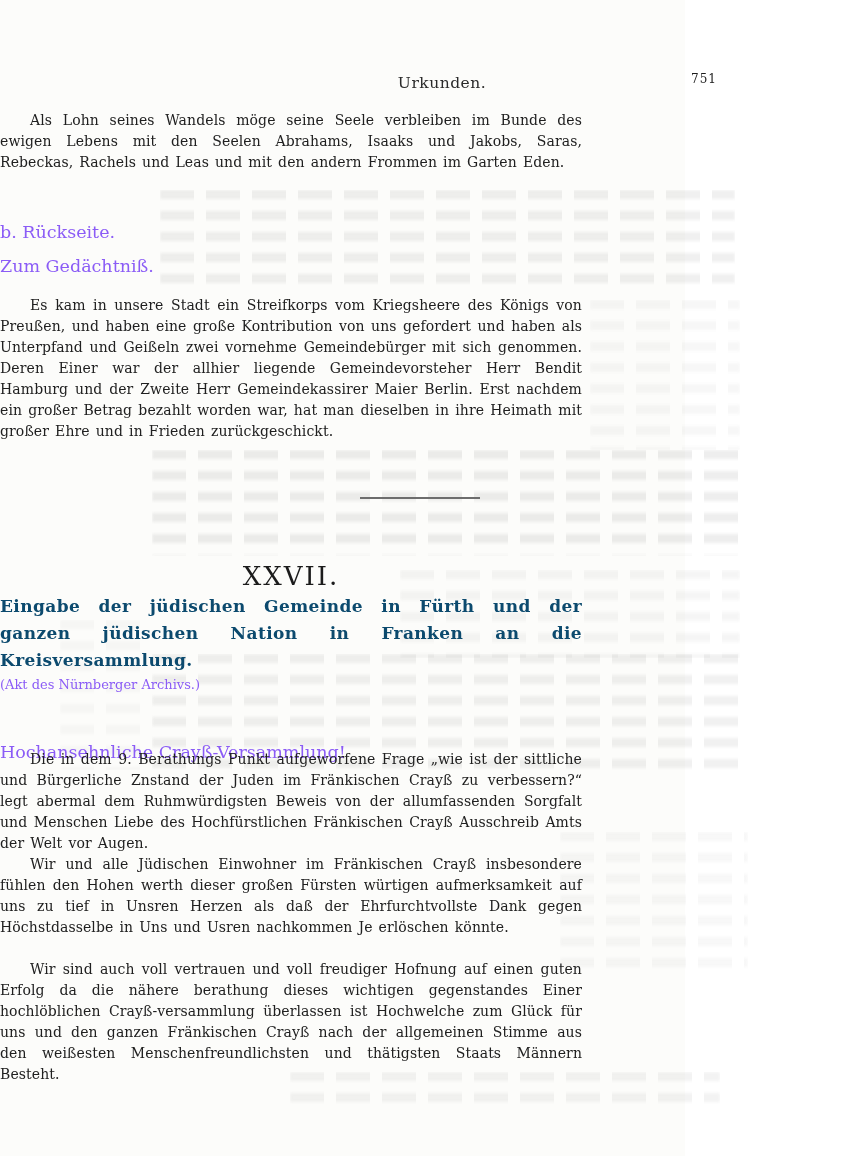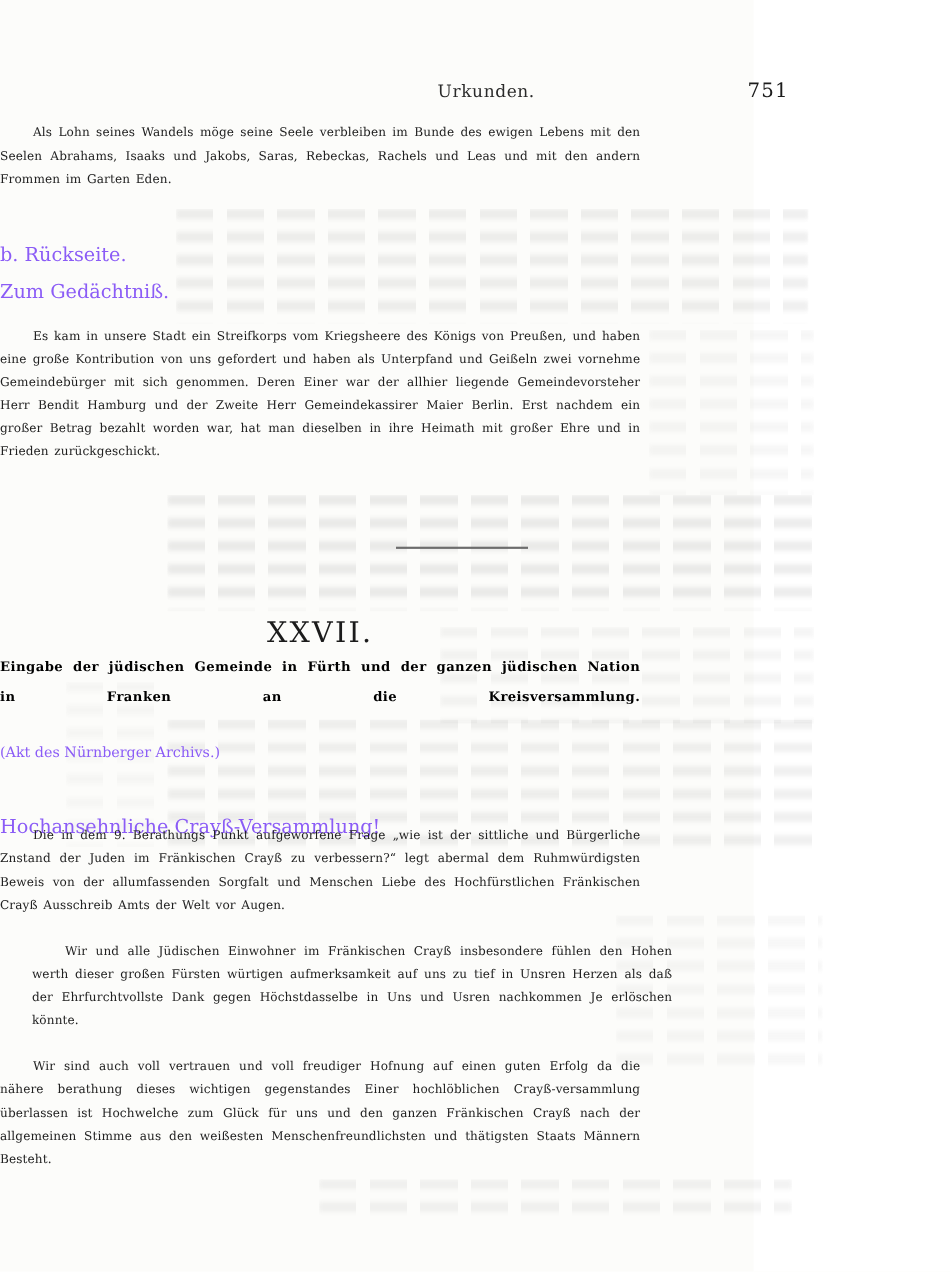--- a/index.html
+++ b/index.html
@@ -19,45 +19,45 @@
   .col { position: absolute; left: 151px; width: 582px; }
 
   
   .running-header { top: 74px; height: 24px; font-size: 15.5px; color: #2a2a2a; }
   .running-title {
     position: absolute; left: 0; right: 0; text-align: center;
     letter-spacing: 0.5px;
   }
   .page-number {
     position: absolute; right: 16px; top: -2px;
-    font-size: 18px; letter-spacing: 1px; color: #1c1c1c;
+    font-size: 12px; letter-spacing: 1px; color: #1c1c1c;
   }
 
   
   .para {
     position: absolute; left: 0; right: 0;
-    font-size: 11px; line-height: 21px;
+    font-size: 14px; line-height: 21px;
     text-align: justify; text-indent: 30px;
     word-spacing: 1.5px; letter-spacing: 0.1px;
     color: #202020;
     hyphens: none;
   }
   .centered {
     position: absolute; left: 0; right: 0;
     text-align: left; font-size: 17.5px; color: #8b5cf6;
   }
   .section-number {
     position: absolute; left: 0; right: 0; text-align: center;
     font-size: 26px; letter-spacing: 2px; color: #1b1b1b; margin-top: 15px;
   }
   .section-title {
     position: absolute; left: 0; right: 0;
-    font-weight: bold; font-size: 12px; line-height: 27px;
+    font-weight: bold; font-size: 17px; line-height: 27px;
     text-align: justify; text-align-last: justify;
-    word-spacing: 3px; letter-spacing: 0.4px; color: #000000;
+    word-spacing: 3px; letter-spacing: 0.4px; color: #0c4a6e;
   }
   .section-year {
     position: absolute; left: 0; right: 0; text-align: center;
     font-weight: bold; font-size: 18px; color: #181818;
   }
   .divider-rule {
     position: absolute; left: 360px; top: 497px;
     width: 120px; height: 2px; background: #6d6d6d;
   }
 
@@ -116,17 +116,17 @@
 
   <div class="col section-title" style="top:593px;">Eingabe der jüdischen Gemeinde in Fürth und der ganzen jüdischen Nation in Franken an die Kreisversammlung.</div>
 
 
   <div class="col centered" style="top:677px; font-size:13px;">(Akt des Nürnberger Archivs.)</div>
 
   <div class="col centered" style="top:742px;">Hochansehnliche Crayß-Versammlung!</div>
 
   <div class="col para" style="top:749px;">Die in dem 9. Berathungs Punkt aufgeworfene Frage „wie ist der sittliche und Bürgerliche Znstand der Juden im Fränkischen Crayß zu verbessern?“ legt abermal dem Ruhmwürdigsten Beweis von der allumfassenden Sorgfalt und Menschen Liebe des Hochfürstlichen Fränkischen Crayß Ausschreib Amts der Welt vor Augen.</div>
 
-  <div class="col para" style="top:854px;margin-left:29px;">Wir und alle Jüdischen Einwohner im Fränkischen Crayß insbesondere fühlen den Hohen werth dieser großen Fürsten würtigen aufmerksamkeit auf uns zu tief in Unsren Herzen als daß der Ehrfurchtvollste Dank gegen Höchstdasselbe in Uns und Usren nachkommen Je erlöschen könnte.</div>
+  <div class="col para" style="top:854px;">Wir und alle Jüdischen Einwohner im Fränkischen Crayß insbesondere fühlen den Hohen werth dieser großen Fürsten würtigen aufmerksamkeit auf uns zu tief in Unsren Herzen als daß der Ehrfurchtvollste Dank gegen Höchstdasselbe in Uns und Usren nachkommen Je erlöschen könnte.</div>
 
   <div class="col para" style="top:959px;">Wir sind auch voll vertrauen und voll freudiger Hofnung auf einen guten Erfolg da die nähere berathung dieses wichtigen gegenstandes Einer hochlöblichen Crayß-versammlung überlassen ist Hochwelche zum Glück für uns und den ganzen Fränkischen Crayß nach der allgemeinen Stimme aus den weißesten Menschenfreundlichsten und thätigsten Staats Männern Besteht.</div>
 
 </div>
 
 </body></html>

